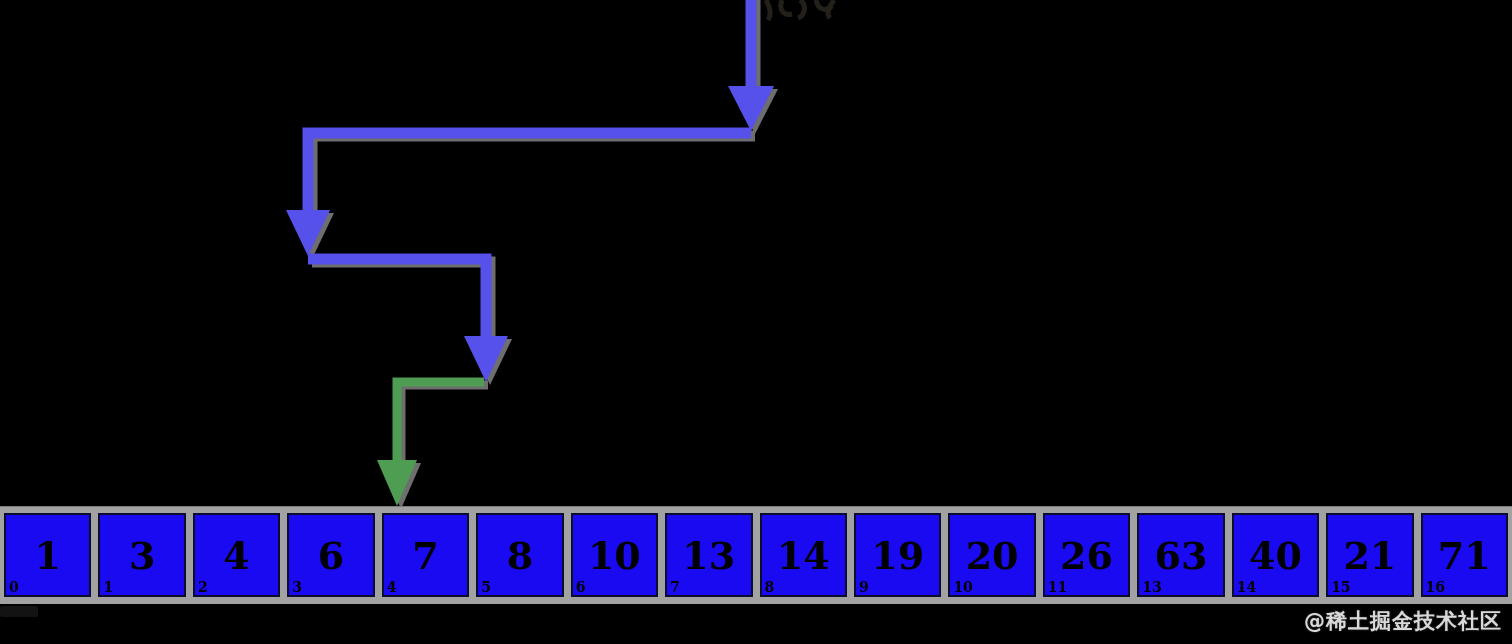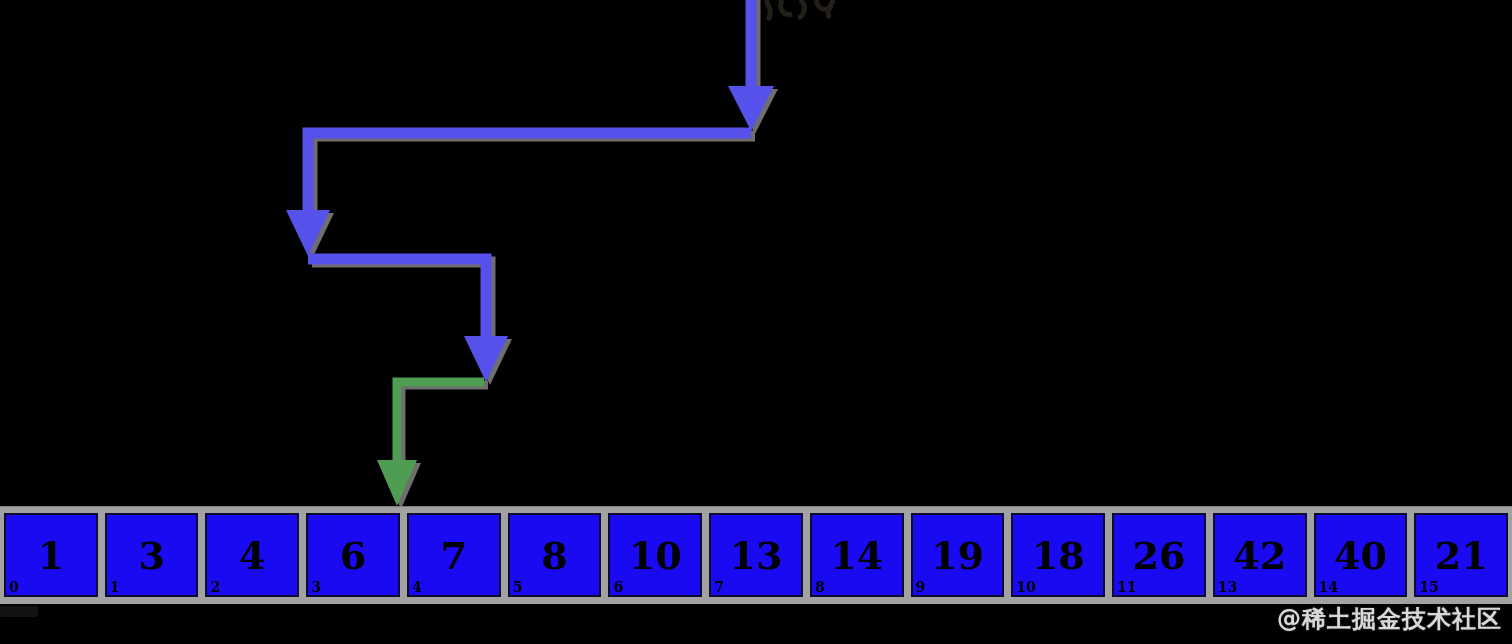--- a/index.html
+++ b/index.html
@@ -46,21 +46,21 @@
     font-size:38px;font-weight:bold;color:#000;
     line-height:1;margin-top:2px;
   }
   .cell-index{
     position:absolute;left:3px;bottom:0px;
     font-size:14px;font-weight:bold;color:#000;line-height:1.1;
   }
   .watermark{
     position:absolute;right:10px;bottom:9px;
     font-family:"DejaVu Sans","Liberation Sans",sans-serif;
-    font-weight:bold;font-size:24px;letter-spacing:1px;
+    font-weight:bold;font-size:21px;letter-spacing:1px;
     color:#d9d9d9;text-shadow:0 0 2px #4a4a4a;
   }
   .smudge{
     position:absolute;left:0;top:606px;width:38px;height:11px;
     background:#131313;border-radius:2px;
   }
 </style>
 </head>
 <body>
 
@@ -142,43 +142,47 @@
       <span class="cell-value">14</span>
       <span class="cell-index">8</span>
     </div>
 
     <div class="cell">
       <span class="cell-value">19</span>
       <span class="cell-index">9</span>
     </div>
 
     <div class="cell">
-      <span class="cell-value">18</span>
+      <span class="cell-value">20</span>
       <span class="cell-index">10</span>
     </div>
 
     <div class="cell">
       <span class="cell-value">26</span>
       <span class="cell-index">11</span>
     </div>
 
 
     <div class="cell">
-      <span class="cell-value">42</span>
+      <span class="cell-value">63</span>
       <span class="cell-index">13</span>
     </div>
 
     <div class="cell">
       <span class="cell-value">40</span>
       <span class="cell-index">14</span>
     </div>
 
     <div class="cell">
       <span class="cell-value">21</span>
       <span class="cell-index">15</span>
     </div>
 
+    <div class="cell">
+      <span class="cell-value">71</span>
+      <span class="cell-index">16</span>
+    </div>
   </div>
 
   <div class="smudge"></div>
 
   <div class="watermark">@稀土掘金技术社区</div>
 </div>
 
 </body></html>

